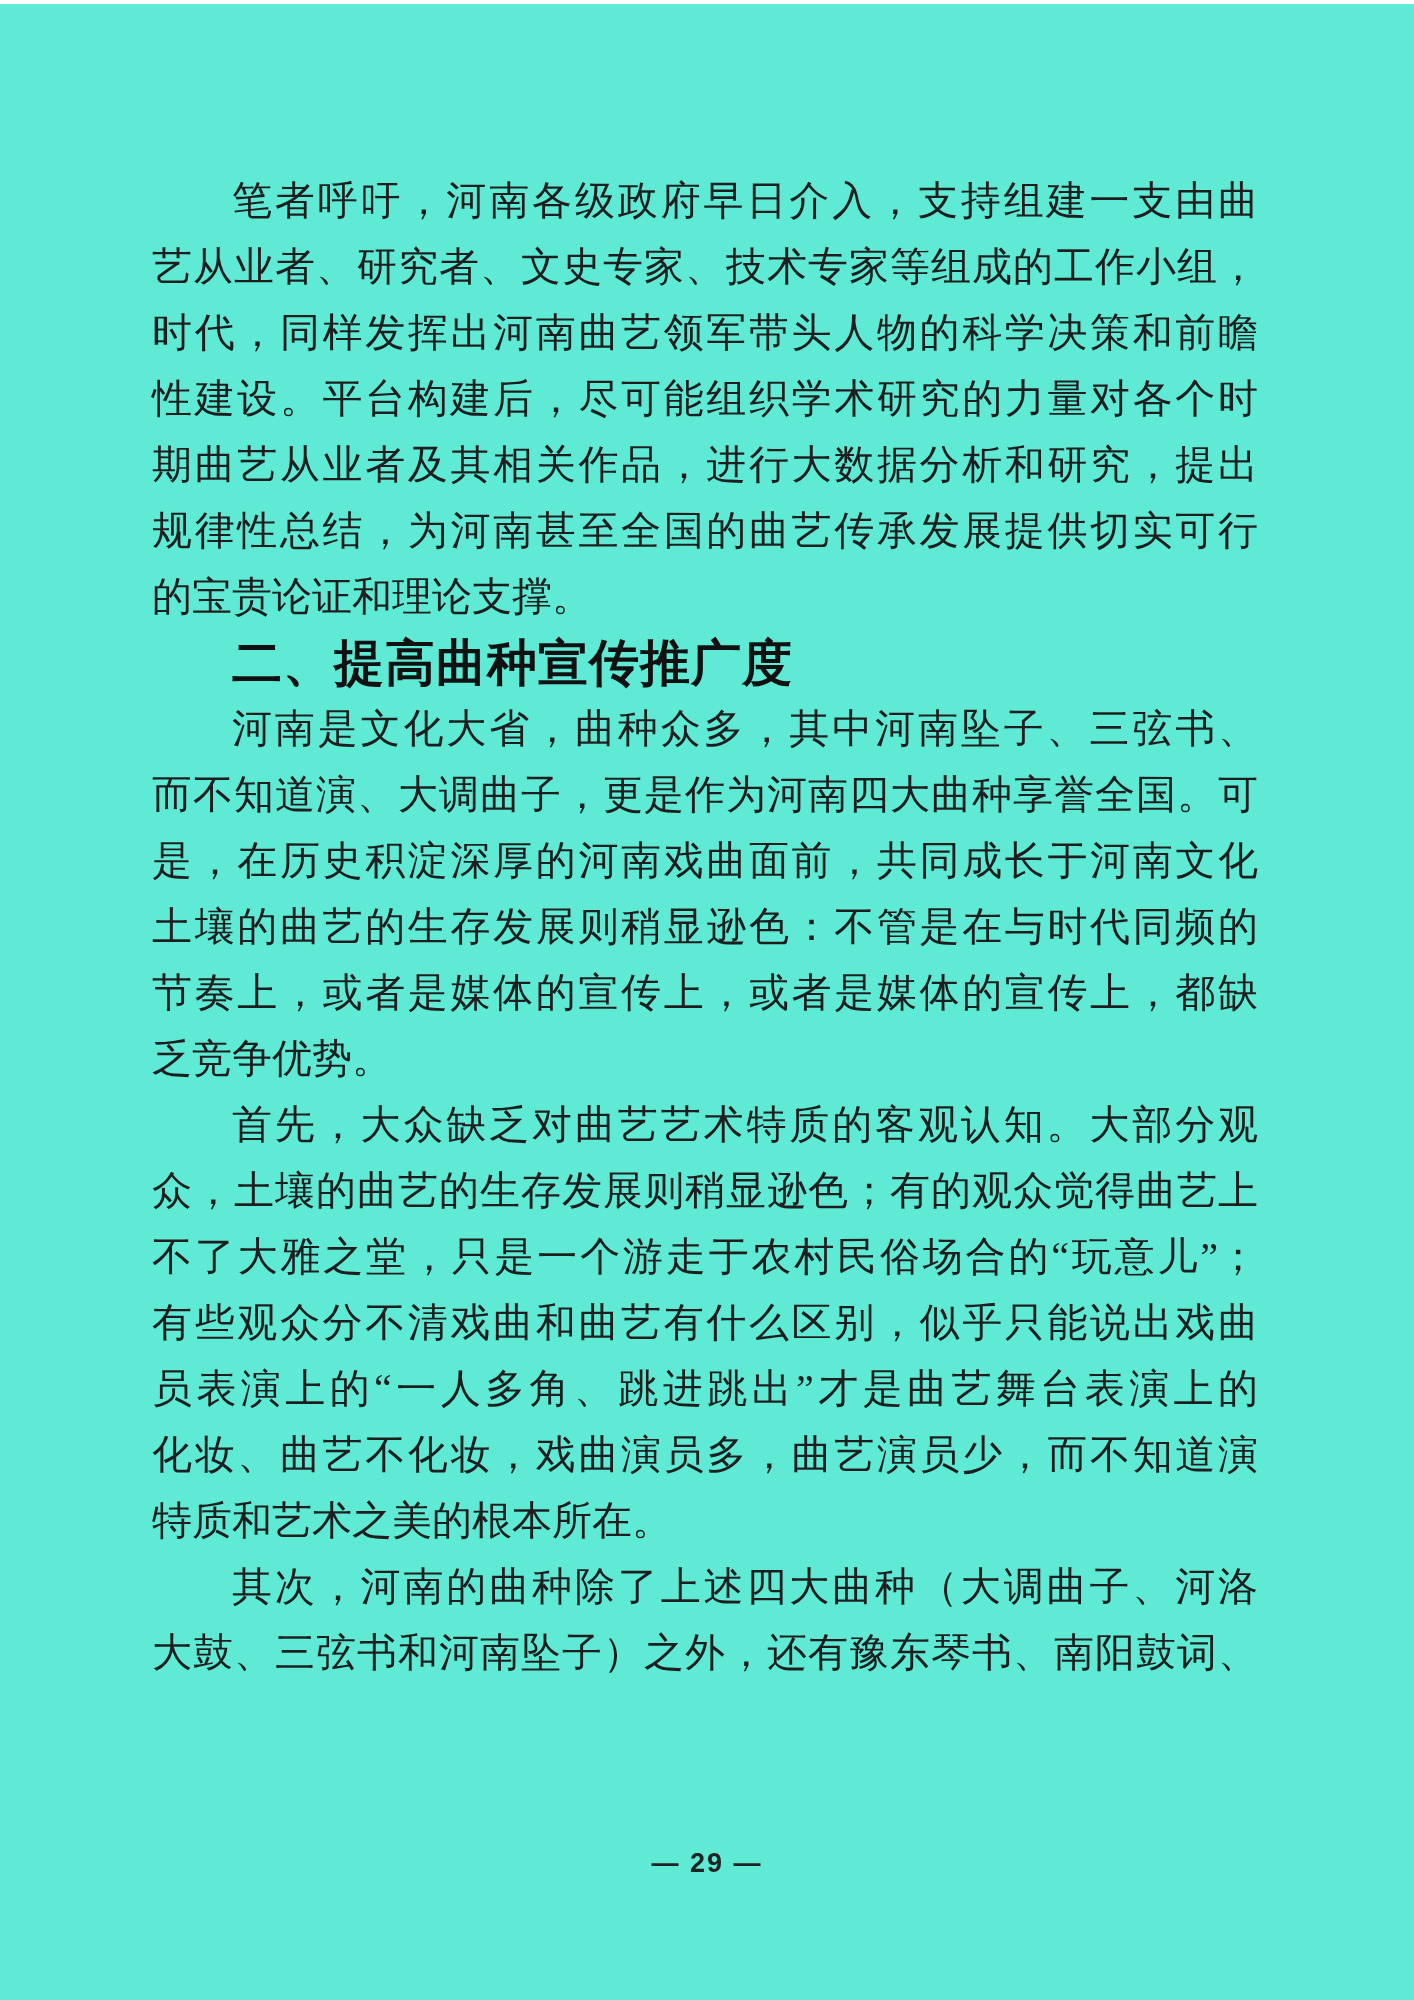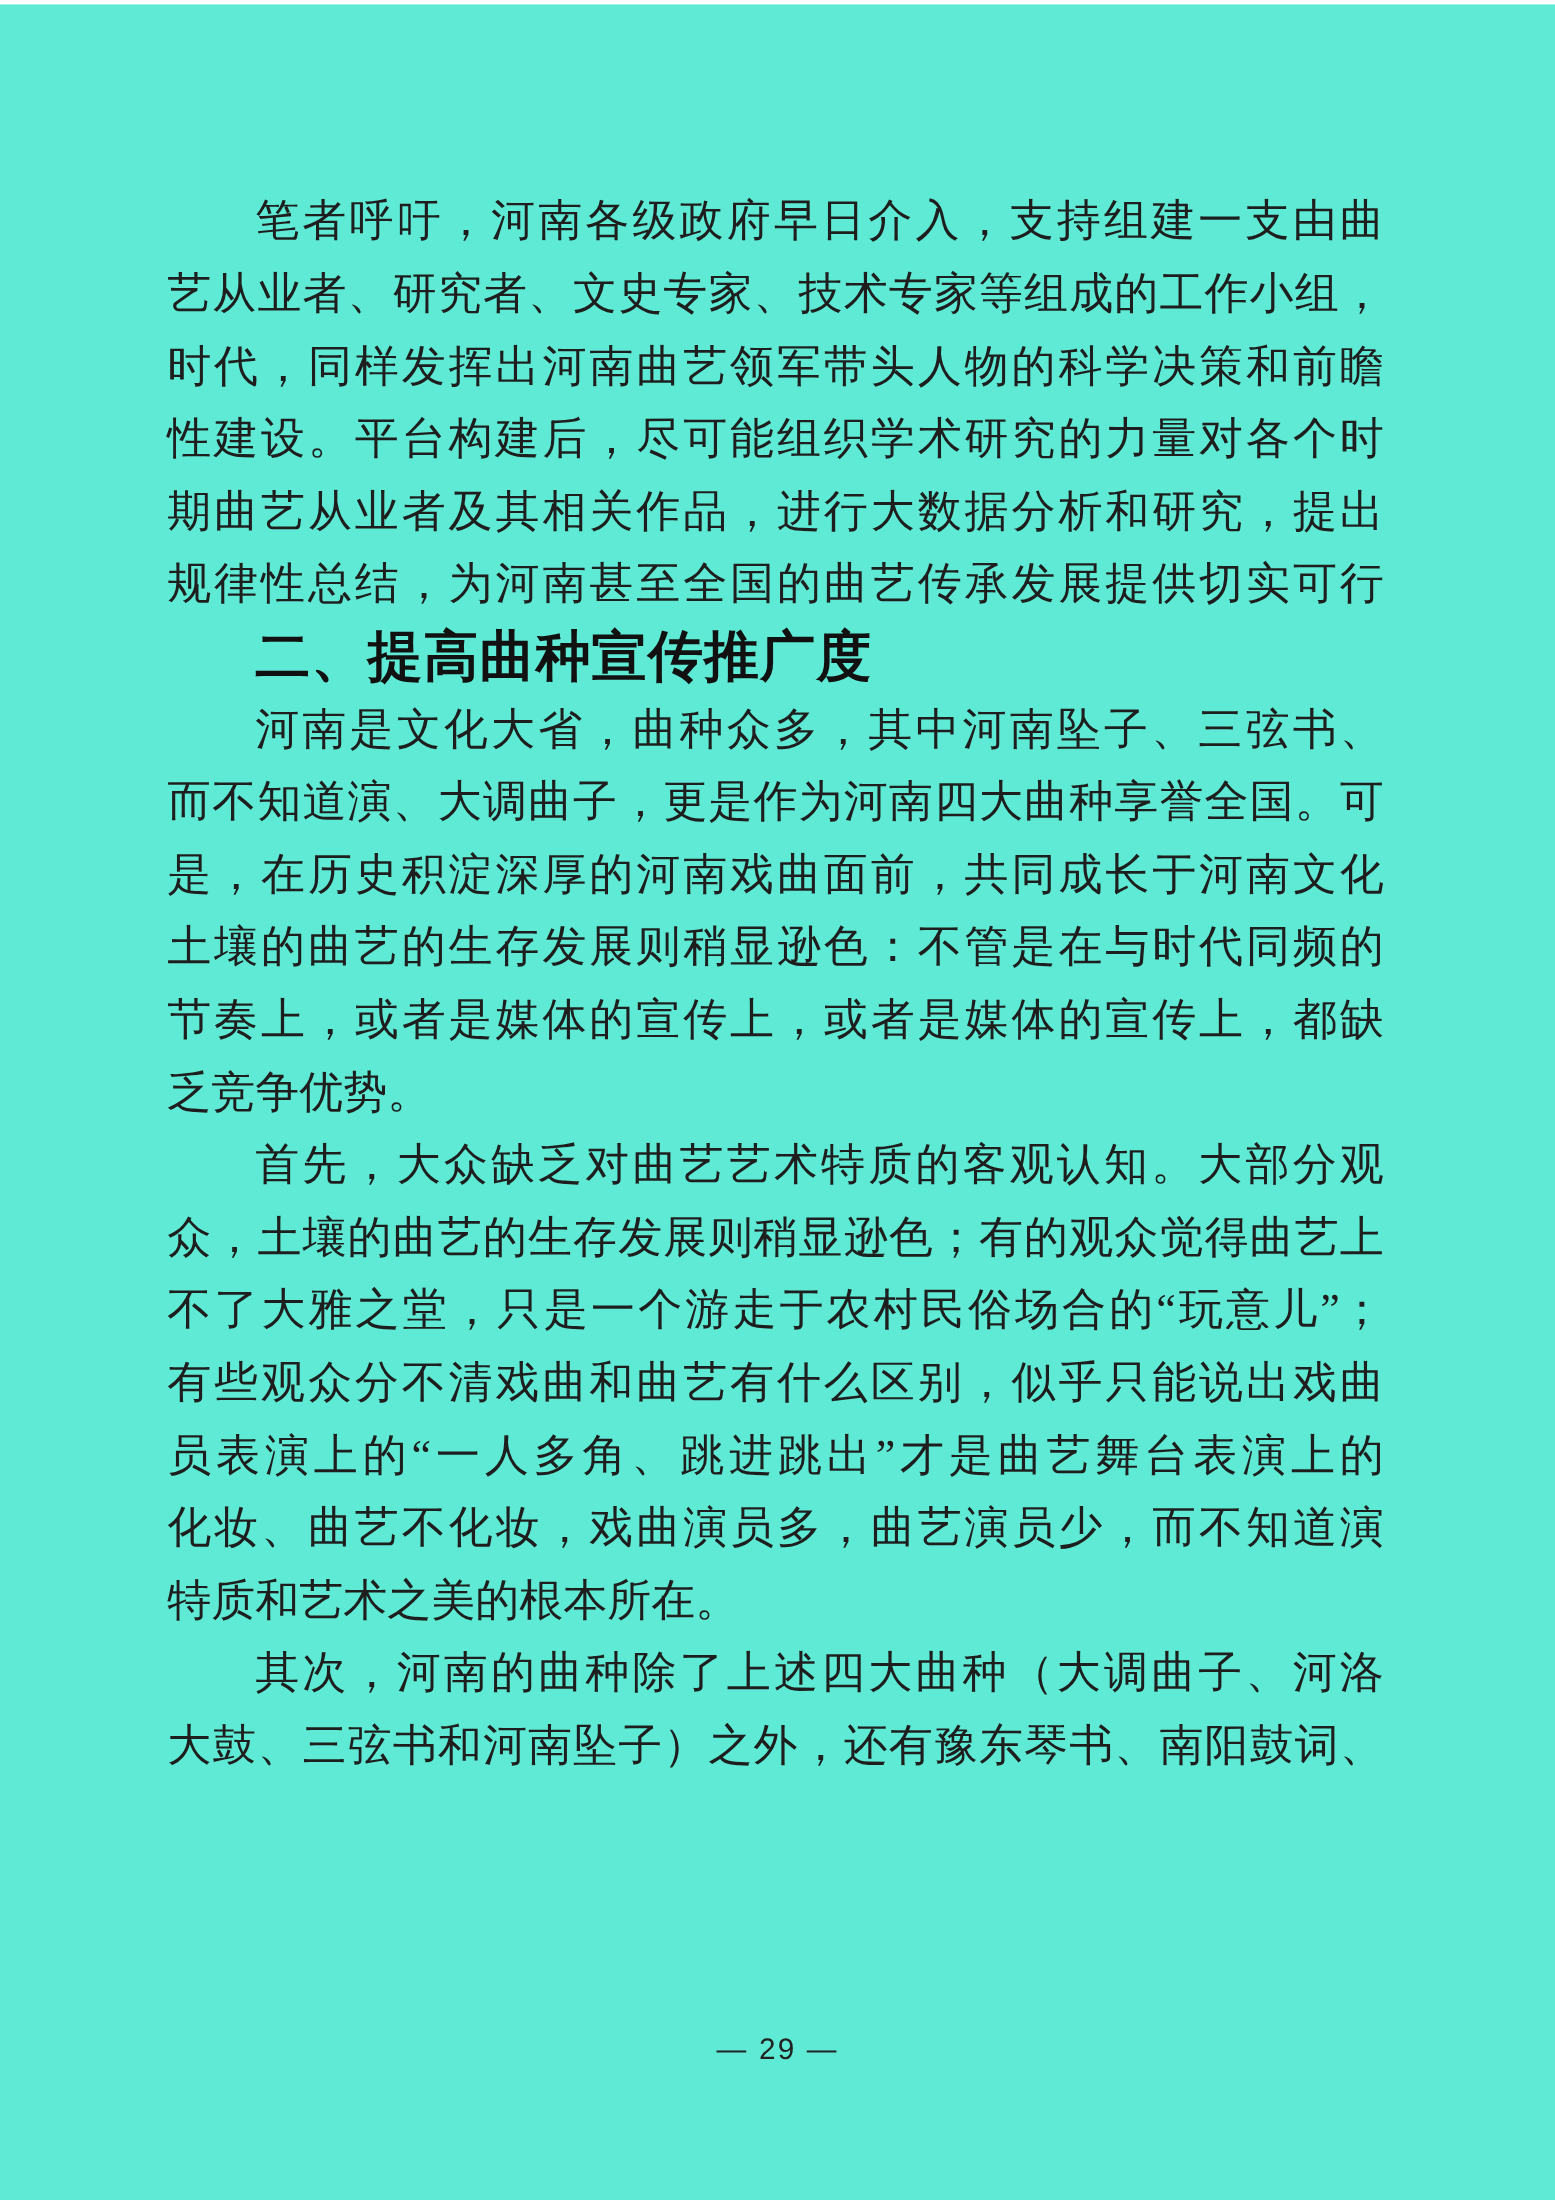--- a/index.html
+++ b/index.html
@@ -55,35 +55,37 @@
   .footer {
     position: absolute;
     left: 0;
     top: 1844px;
     width: 100%;
     text-align: center;
     font-family: "Liberation Sans", "DejaVu Sans", sans-serif;
     font-size: 27px;
     letter-spacing: 2px;
     color: #222222;
+    font-weight: bold;
   }
 </style>
 </head>
 <body>
 
 <div class="page">
 
   <div class="doc-body">
 
     <div class="line indent">笔者呼吁，河南各级政府早日介入，支持组建一支由曲</div>
     <div class="line">艺从业者、研究者、文史专家、技术专家等组成的工作小组，</div>
     <div class="line">时代，同样发挥出河南曲艺领军带头人物的科学决策和前瞻</div>
     <div class="line">性建设。平台构建后，尽可能组织学术研究的力量对各个时</div>
     <div class="line">期曲艺从业者及其相关作品，进行大数据分析和研究，提出</div>
     <div class="line">规律性总结，为河南甚至全国的曲艺传承发展提供切实可行</div>
+    <div class="line end">的宝贵论证和理论支撑。</div>
 
     <div class="heading">二、提高曲种宣传推广度</div>
 
     <div class="line indent">河南是文化大省，曲种众多，其中河南坠子、三弦书、</div>
     <div class="line">而不知道演、大调曲子，更是作为河南四大曲种享誉全国。可</div>
     <div class="line">是，在历史积淀深厚的河南戏曲面前，共同成长于河南文化</div>
     <div class="line">土壤的曲艺的生存发展则稍显逊色：不管是在与时代同频的</div>
     <div class="line">节奏上，或者是媒体的宣传上，或者是媒体的宣传上，都缺</div>
     <div class="line end">乏竞争优势。</div>
 

